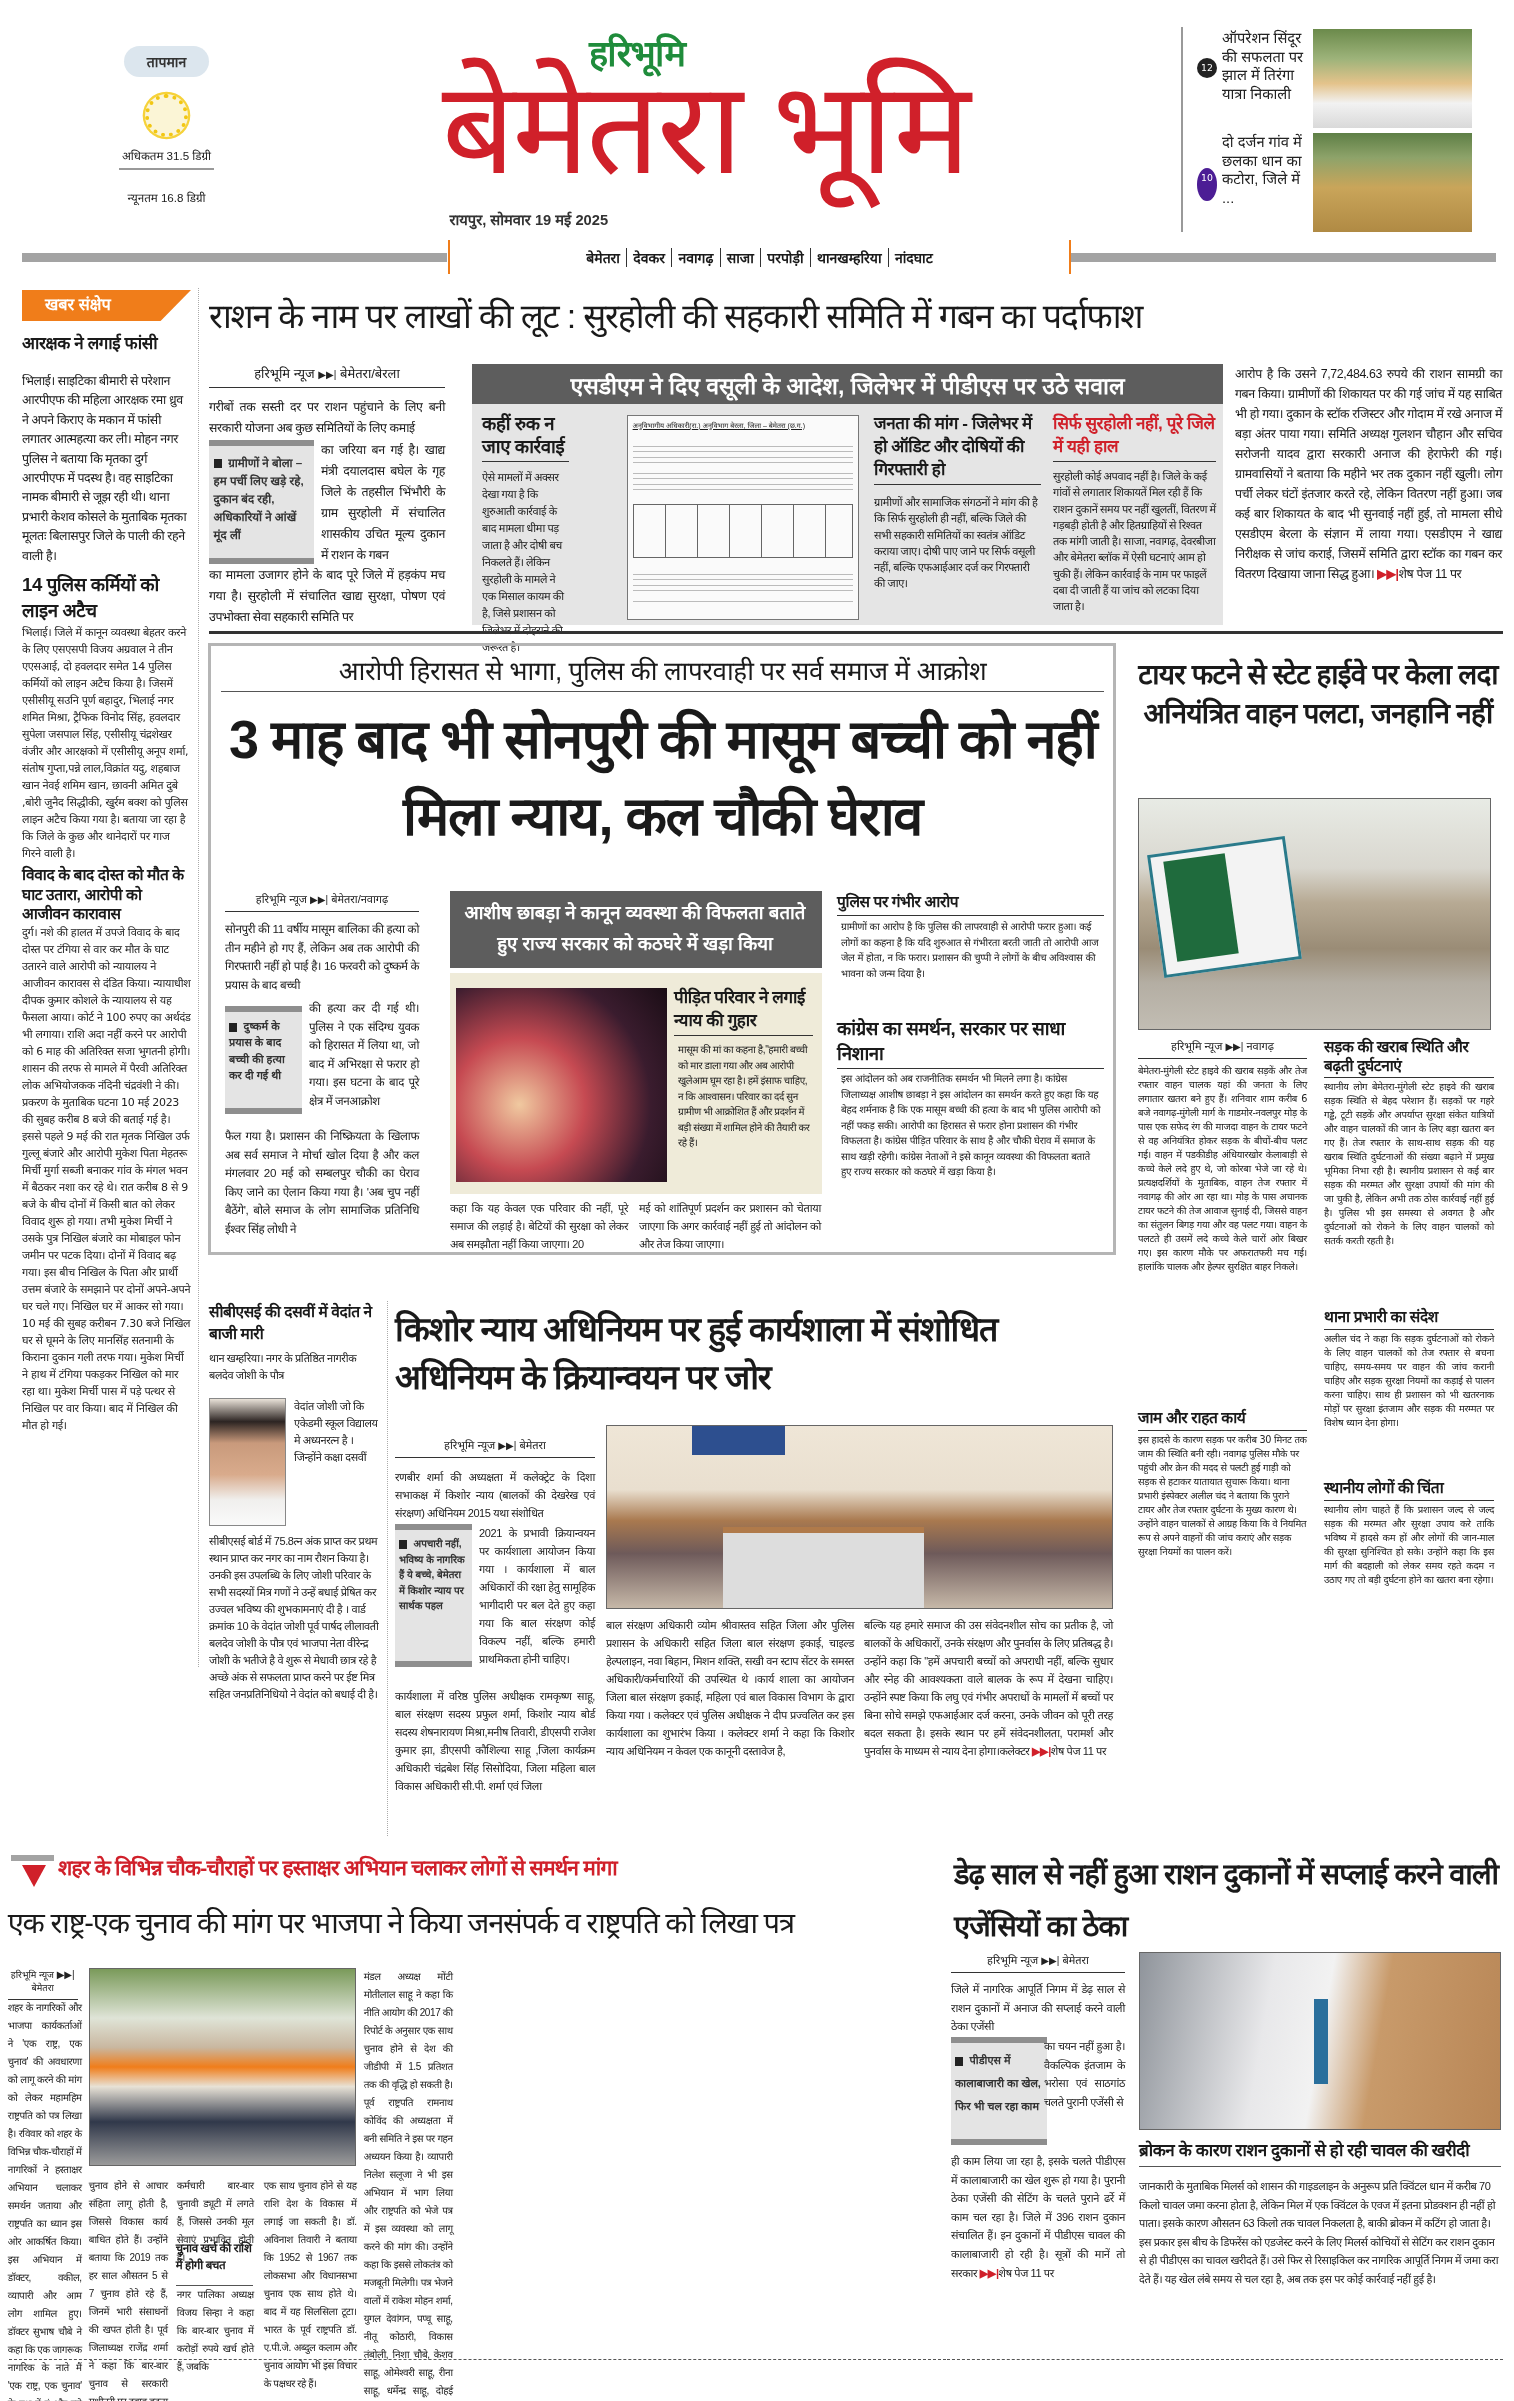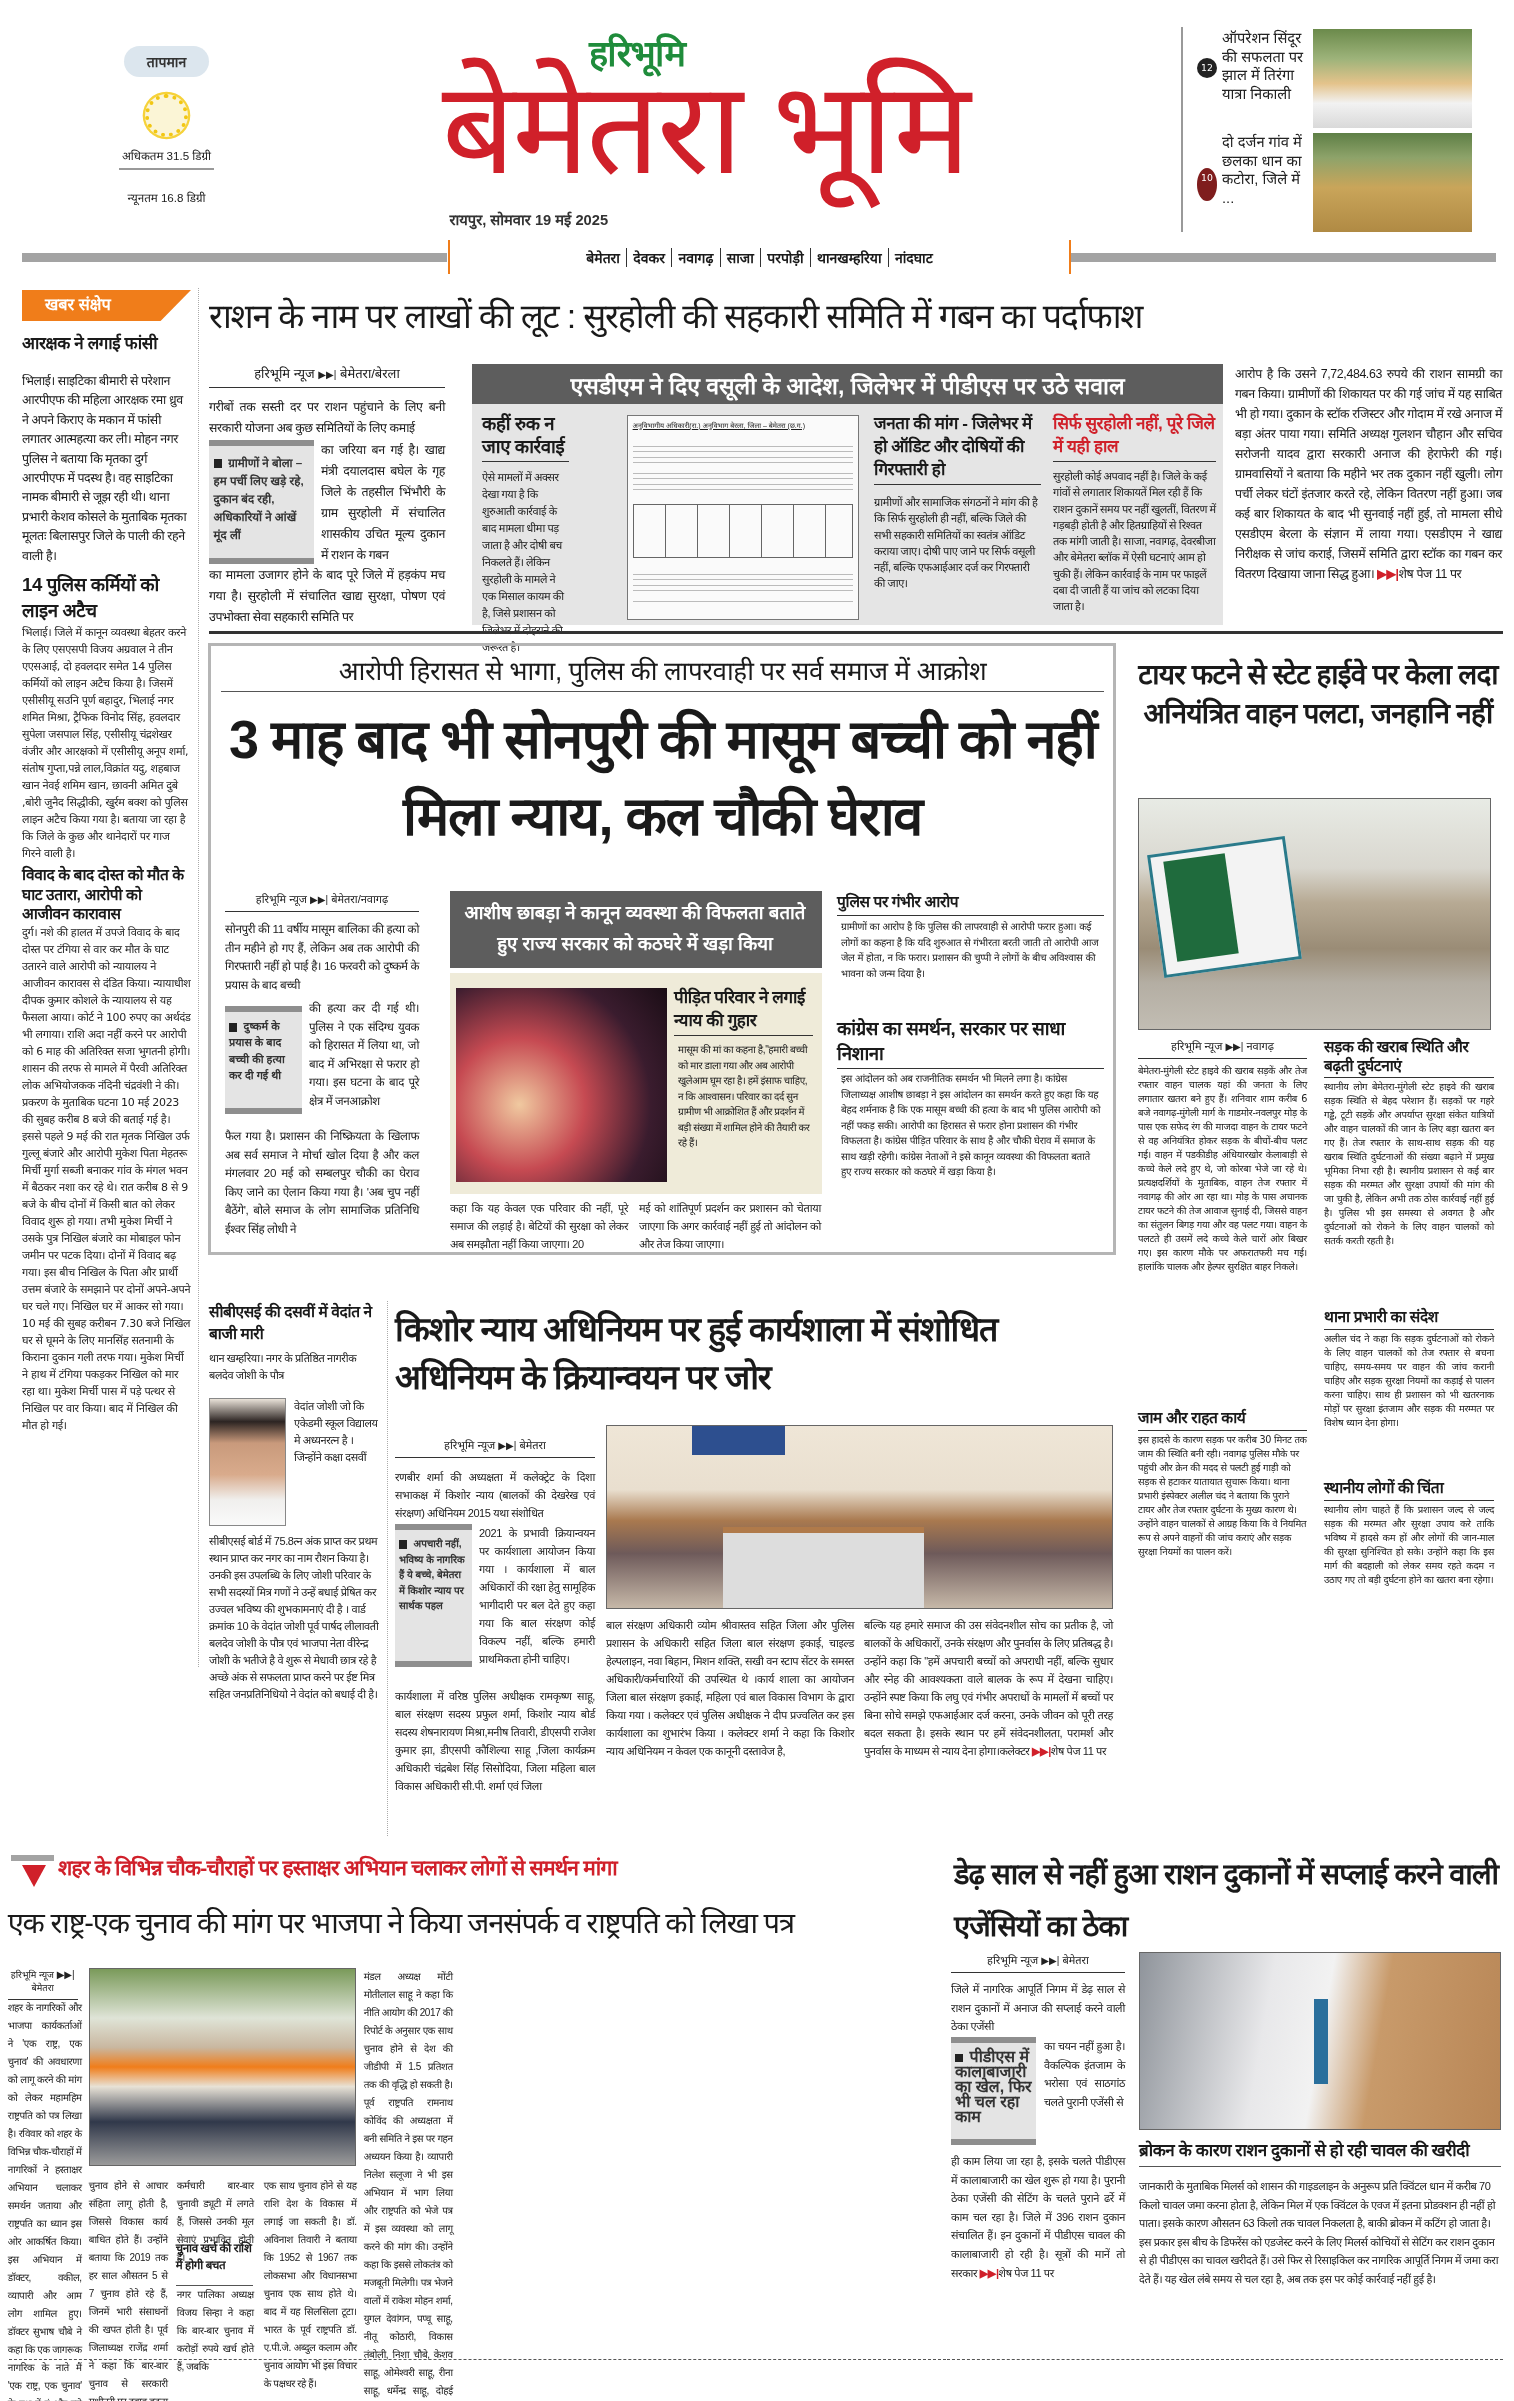--- a/index.html
+++ b/index.html
@@ -46,21 +46,21 @@
   <span class="nav-item" style="font-family:'Liberation Sans',sans-serif;font-weight:bold;font-size:14px;padding:0 6.2px">नांदघाट</span>
 </div>
 
 <div class="abs" style="left:1181px;top:27px;width:1.5px;height:205px;background:#999"></div>
 <div class="abs" style="left:1197px;top:29px;width:310px;height:97px">
   <div style="position:absolute;left:0;top:29px;width:20px;height:20px;border-radius:50%;background:#222;color:#fff;font-size:9.3px;text-align:center;line-height:20px">12</div>
   <div style="position:absolute;left:25px;top:0;width:85px;font-family:'Liberation Sans',sans-serif;font-size:14.7px;line-height:18.6px;color:#222">ऑपरेशन सिंदूर की सफलता पर झाल में तिरंगा यात्रा निकाली</div>
   <div class="photo" style="left:116px;top:0;width:159px;height:99px;background:linear-gradient(180deg,#6b8a4b 0%,#9db37a 30%,#e4c38b 55%,#f2f2f2 75%,#d9d9d9 100%)"></div>
 </div>
 <div class="abs" style="left:1197px;top:133px;width:310px;height:101px">
-  <div style="position:absolute;left:0;top:35px;width:20px;height:33px;border-radius:50%;background:#7f1d1d;color:#fff;font-size:9.3px;text-align:center;line-height:20px">10</div>
+  <div style="position:absolute;left:0;top:35px;width:20px;height:33px;border-radius:50%;background:#4c1d95;color:#fff;font-size:9.3px;text-align:center;line-height:20px">10</div>
   <div style="position:absolute;left:25px;top:0;width:85px;font-family:'Liberation Sans',sans-serif;font-size:14.7px;line-height:18.6px;color:#222">दो दर्जन गांव में छलका धान का कटोरा, जिले में ...</div>
   <div class="photo" style="left:116px;top:0;width:159px;height:99px;background:linear-gradient(180deg,#5e7f46 0%,#8ea36a 25%,#c9a55a 55%,#b08a44 100%)"></div>
 </div>
 
 <div class="vrule" style="left:198px;top:288px;height:1379px"></div>
 
 <div class="abs" style="left:22px;top:290px;width:169px;height:31px;background:#f07d1a;clip-path:polygon(0 0,100% 0,82% 100%,0 100%)">
   <span style="display:block;padding:3.1px 0 0 23px;color:#fff;font-family:'Liberation Sans',sans-serif;font-weight:bold;font-size:16.3px">खबर संक्षेप</span>
 </div>
 
@@ -231,21 +231,21 @@
 <div class="abs" style="left:9.3px;top:2359px;width:937px;border-top:1.5px dashed #555"></div>
 
 <div class="abs hd" style="left:954px;top:1848px;width:550px;font-size:29px;line-height:52px;letter-spacing:-0.9px">डेढ़ साल से नहीं हुआ राशन दुकानों में सप्लाई करने वाली एजेंसियों का ठेका</div>
 <div class="abs" style="left:951px;top:1952px;width:554px;height:411px">
   <div class="byline" style="position:absolute;left:0;top:0;width:174px;font-size:11px">
     <span>हरिभूमि न्यूज</span>
     <span class="arr">▶▶|</span>
     <span>बेमेतरा</span>
   </div>
   <div class="txt-cond" style="position:absolute;left:0;top:28px;width:174px;font-size:11px;line-height:18.6px">जिले में नागरिक आपूर्ति निगम में डेढ़ साल से राशन दुकानों में अनाज की सप्लाई करने वाली ठेका एजेंसी</div>
-  <div class="callout" style="position:absolute;left:0;top:85px;width:85px;height:108px;font-size:16px;line-height:15px;padding:6.2px 3.9px">
+  <div class="callout" style="position:absolute;left:0;top:85px;width:96px;height:108px;font-size:11px;line-height:23px;padding:6.2px 3.9px">
     <span class="sq"></span><span>पीडीएस में कालाबाजारी का खेल, फिर भी चल रहा काम</span>
   </div>
   <div class="txt-cond" style="position:absolute;left:93px;top:85px;width:81px;font-size:11px;line-height:18.6px">का चयन नहीं हुआ है। वैकल्पिक इंतजाम के भरोसा एवं साठगांठ चलते पुरानी एजेंसी से</div>
   <div class="txt-cond" style="position:absolute;left:0;top:200px;width:174px;font-size:11px;line-height:18.6px">
     <span>ही काम लिया जा रहा है, इसके चलते पीडीएस में कालाबाजारी का खेल शुरू हो गया है। पुरानी ठेका एजेंसी की सेटिंग के चलते पुराने ढर्रे में काम चल रहा है। जिले में 396 राशन दुकान संचालित हैं। इन दुकानों में पीडीएस चावल की कालाबाजारी हो रही है। सूत्रों की मानें तो सरकार</span>
     <span class="continue">▶▶|</span><span>शेष पेज 11 पर</span>
   </div>
   <div class="photo" style="left:188px;top:0;width:362px;height:178px;border:0.8px solid #666;background:linear-gradient(100deg,#8f949b 0%,#e8e8ea 35%,#f2f2f2 50%,#c89a6a 65%,#b88656 100%)">
     <div style="position:absolute;left:174px;top:46px;width:14px;height:85px;background:#2a6f9c"></div>
   </div>

